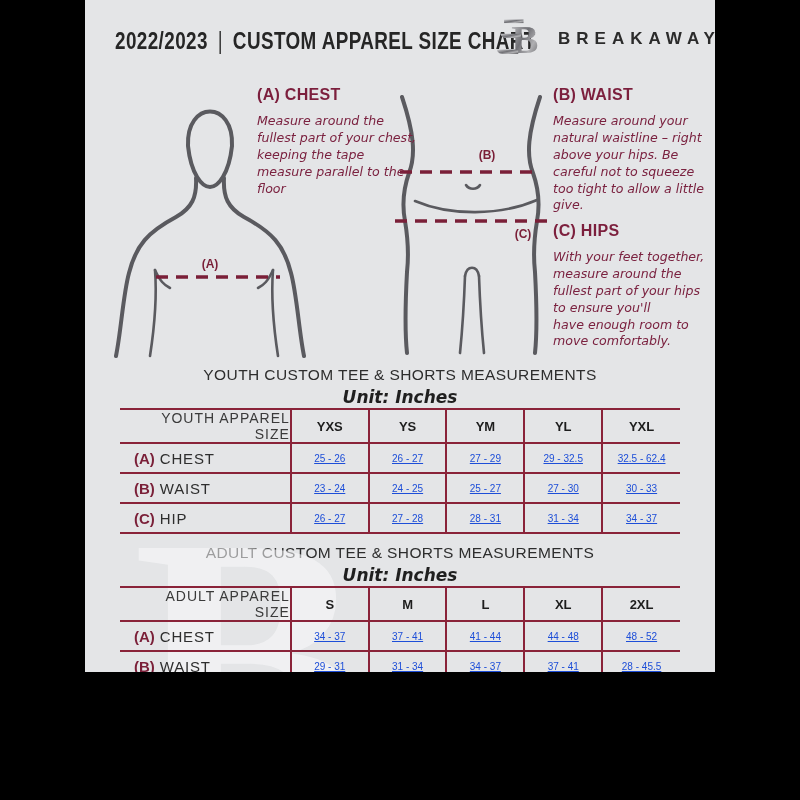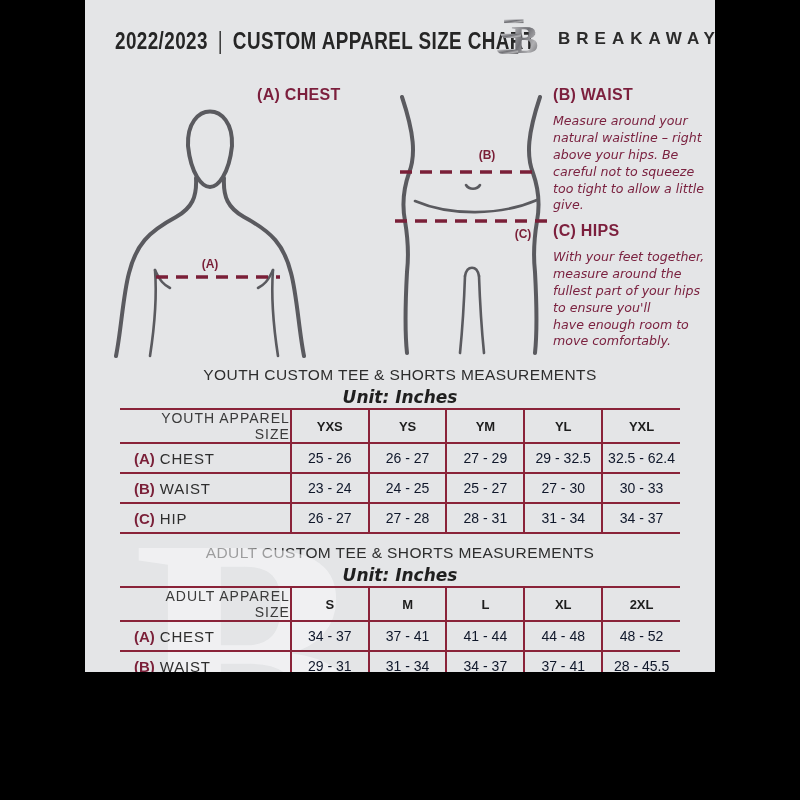--- a/index.html
+++ b/index.html
@@ -55,21 +55,21 @@
   .adult-table{top:586px;}
   .size-table col.label-col{width:30.5%;}
   .size-table col.data-col{width:13.9%;}
   .size-table tr{border-top:2px solid var(--table_border);border-bottom:2px solid var(--table_border);}
   .size-table th + th, .size-table td + td{border-left:2px solid var(--table_border);}
   .size-table th, .size-table td{height:30px;vertical-align:middle;text-align:center;padding:0;}
   .size-table th.corner{font-weight:400;font-size:14px;letter-spacing:1px;color:#3a3a3a;text-align:right;padding-left:14px;}
   .size-table th.size-h{font-size:13px;font-weight:700;color:#1d1d1d;}
   .size-table td.row-label{text-align:left;padding-left:14px;font-size:15px;letter-spacing:.8px;color:#2e2e2e;}
   .size-table td.row-label .pfx{color:var(--maroon);font-weight:800;margin-right:5px;letter-spacing:0;}
-  .size-table td.val{font-size:14px;color:#0f172a;}
+  .size-table td.val{font-size:10px;color:#1d4ed8;text-decoration:underline;}
 
   
   .watermark{position:absolute;left:48px;top:486px;font-size:345px;font-weight:700;line-height:1;
              color:rgba(250,250,252,.55);z-index:1;pointer-events:none;font-family:"Liberation Serif",serif;}
   .footer-bar{position:absolute;left:11px;top:739px;width:608px;height:49px;background:var(--footer);
               border:1px solid rgba(255,255,255,.3);z-index:2;}
 </style>
 </head>
 <body>
 
@@ -121,20 +121,21 @@
       <path class="fig-thin" d="M77,183 C76,212 74,240 72,260"></path>
       <path class="fig-thin" d="M91,183 C92,212 94,240 96,260"></path>
       <path class="dash-line" d="M12,79 H152"></path>
       <path class="dash-line" d="M7,128 H161"></path>
       <text class="diagram-label" x="99" y="66" text-anchor="middle">(B)</text>
       <text class="diagram-label" x="135" y="145" text-anchor="middle">(C)</text>
     </svg>
 
     <div class="instr instr-a">
       <h3>(A) CHEST</h3>
+      <p>Measure around the fullest part of your chest, keeping the tape measure parallel to the floor</p>
     </div>
     <div class="instr instr-b">
       <h3>(B) WAIST</h3>
       <p>Measure around your natural waistline – right above your hips. Be careful not to squeeze too tight to allow a little give.</p>
     </div>
     <div class="instr instr-c">
       <h3>(C) HIPS</h3>
       <p>With your feet together, measure around the fullest part of your hips to ensure you'll
 have enough room to move comfortably.</p>
     </div>

